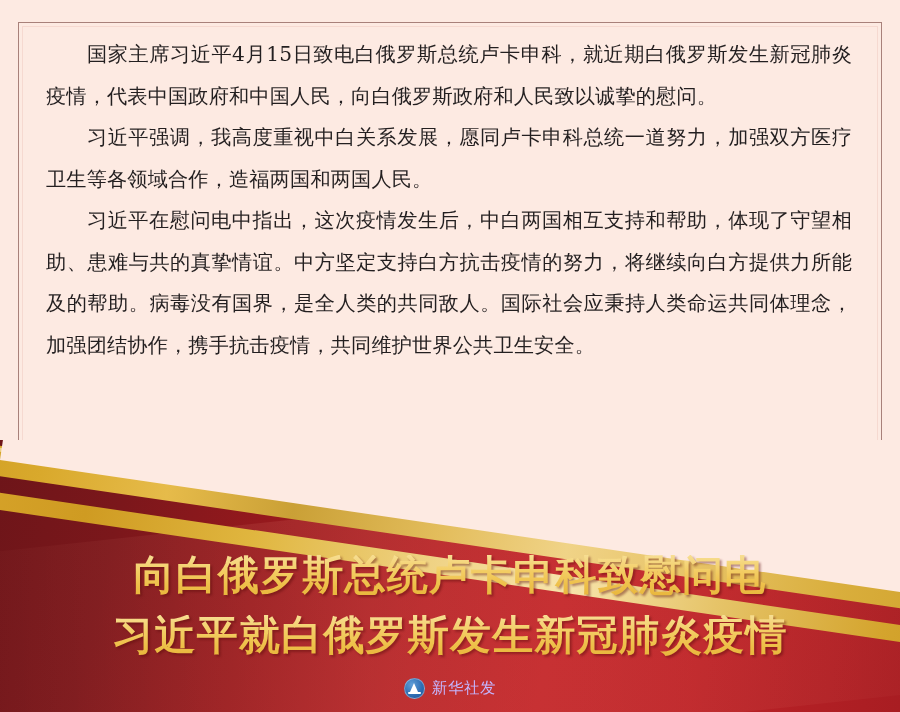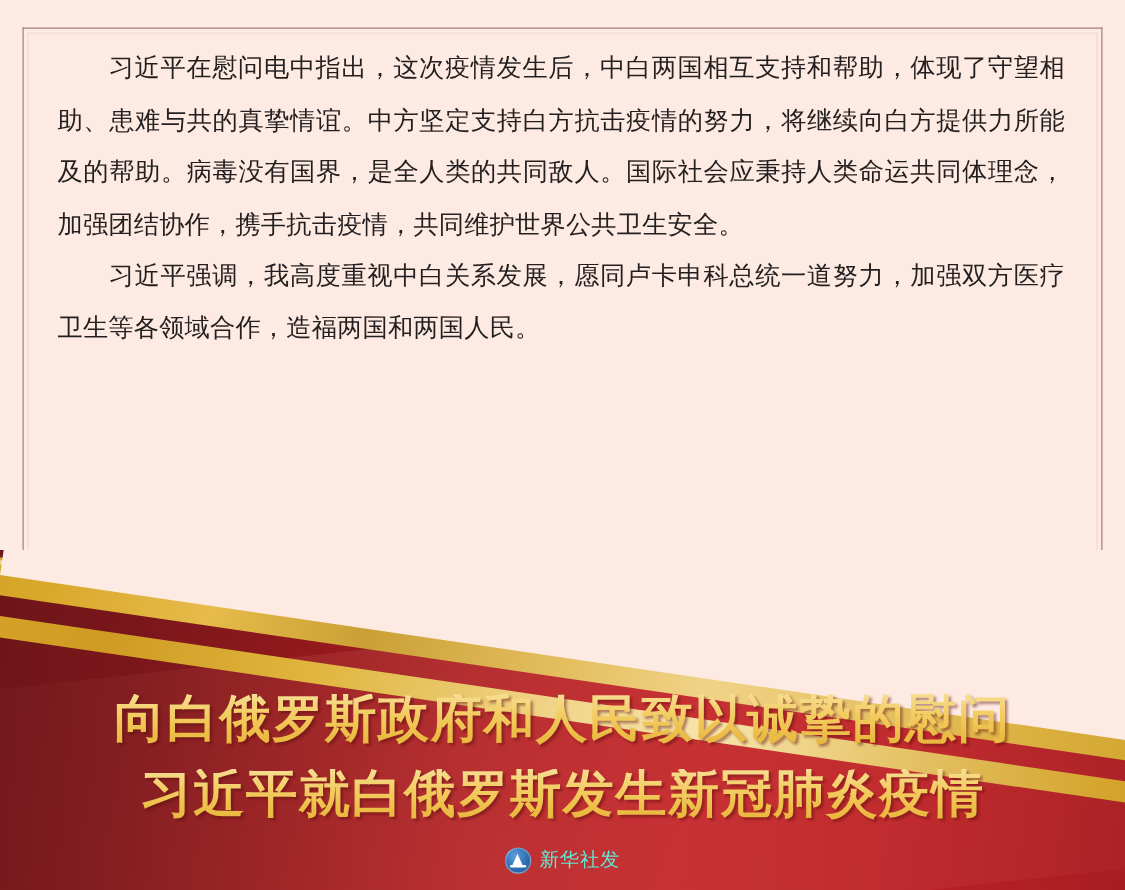--- a/index.html
+++ b/index.html
@@ -175,53 +175,54 @@
   #logo-mark:before {
     content:"";
     position:absolute; left:3.5px; bottom:4px;
     width:13px; height:2.4px;
     background:#ffffff;
     border-radius:1px;
   }
   #credit-text {
     font-family:"DejaVu Sans", sans-serif;
     font-size:15.5px;
-    color:#5eead4;
+    color:#c4b5fd;
     letter-spacing:0.6px;
     line-height:1;
   }
 </style>
 </head>
 <body>
 
 <div id="page">
 
   <div id="doc-area">
     <div id="doc-frame">
       <div id="doc-frame-inner"></div>
     </div>
 
     <div id="body-text">
+      <p class="para">国家主席习近平4月15日致电白俄罗斯总统卢卡申科，就近期白俄罗斯发生新冠肺炎疫情，代表中国政府和中国人民，向白俄罗斯政府和人民致以诚挚的慰问。</p>
+      <p class="para">习近平强调，我高度重视中白关系发展，愿同卢卡申科总统一道努力，加强双方医疗卫生等各领域合作，造福两国和两国人民。</p>
       <p class="para">习近平在慰问电中指出，这次疫情发生后，中白两国相互支持和帮助，体现了守望相助、患难与共的真挚情谊。中方坚定支持白方抗击疫情的努力，将继续向白方提供力所能及的帮助。病毒没有国界，是全人类的共同敌人。国际社会应秉持人类命运共同体理念，加强团结协作，携手抗击疫情，共同维护世界公共卫生安全。</p>
-      <p class="para">习近平强调，我高度重视中白关系发展，愿同卢卡申科总统一道努力，加强双方医疗卫生等各领域合作，造福两国和两国人民。</p>
     </div>
   </div>
 
   <div id="banner">
     <div id="banner-bg"></div>
     <div id="banner-sheen"></div>
 
     <div class="ribbon" id="ribbon-low"></div>
     <div class="ribbon" id="ribbon-mid"></div>
     <div class="ribbon" id="ribbon-top"></div>
     <div class="ribbon" id="ribbon-hl"></div>
     <div id="cream-wedge"></div>
 
     <div id="headline">
-      <div class="hl-line" id="hl1">向白俄罗斯政府和人民致以诚挚的慰问</div>
+      <div class="hl-line" id="hl1">向白俄罗斯总统卢卡申科致慰问电</div>
       <div class="hl-line" id="hl2">习近平就白俄罗斯发生新冠肺炎疫情</div>
     </div>
 
     <div id="credit">
       <div id="logo-mark"></div>
       <div id="credit-text">新华社发</div>
     </div>
   </div>
 
 </div>

